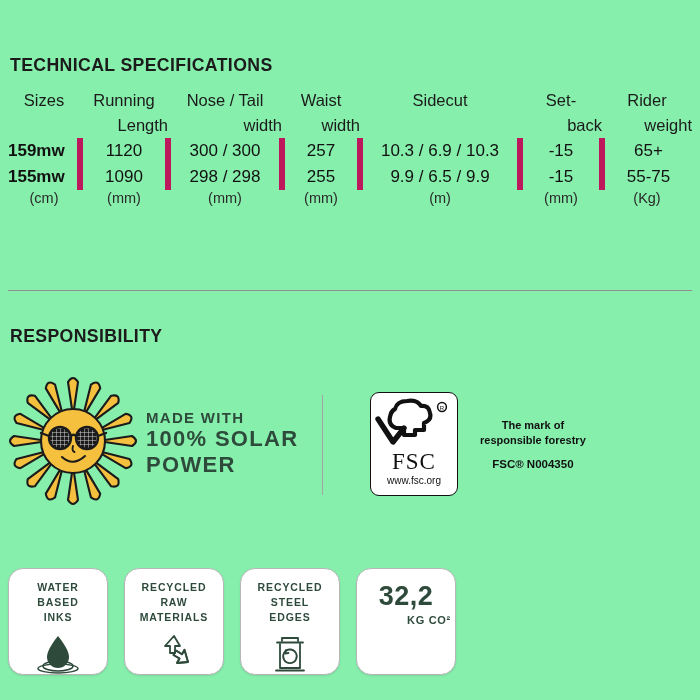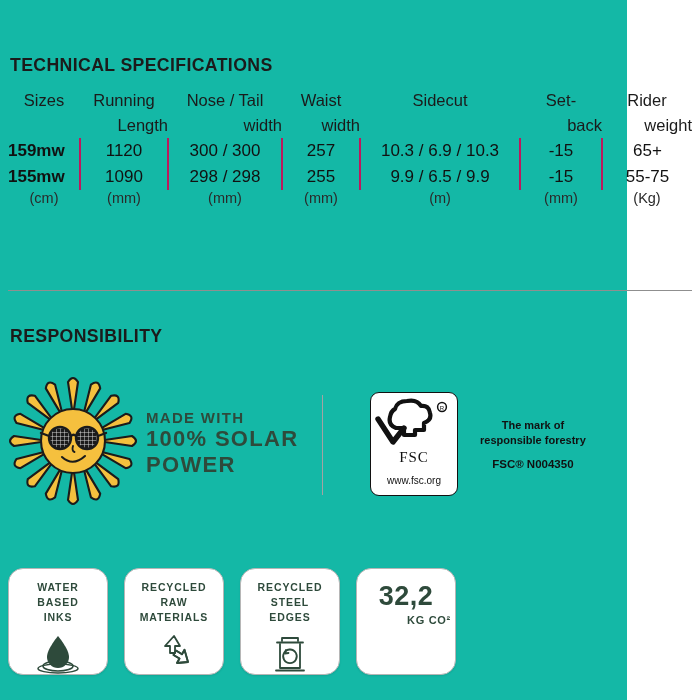--- a/index.html
+++ b/index.html
@@ -8,23 +8,23 @@
     width: 700px;
     height: 700px;
     background: #ffffff;
     font-family: "Liberation Sans", sans-serif;
     color: #1a1a1a;
     overflow: hidden;
   }
 
   .page {
     position: relative;
-    width: 627px;
+    width: 700px;
     height: 700px;
-    background: #14b8a6;
+    background: #86efac;
   }
 
   
   .section-title {
     font-family: "Liberation Sans", sans-serif;
     font-weight: bold;
     font-size: 19px;
     letter-spacing: 0.4px;
     color: #1b1b1b;
     transform: scaleX(0.93);
@@ -68,21 +68,21 @@
     line-height: 26px;
     color: #111;
     white-space: nowrap;
   }
   .data-row td.size-cell {
     font-weight: bold;
     text-align: left;
     padding-left: 2px;
   }
   .sep {
-    border-left: 2px solid #be185d;
+    border-left: 6px solid #be185d;
   }
 
   .units-row td {
     font-size: 14.5px;
     text-align: center;
     color: #2a2a2a;
     padding-top: 22px;
     white-space: nowrap;
   }
 
@@ -144,21 +144,21 @@
     border-radius: 9px;
     position: relative;
     background: #fff;
   }
   #fsc-abbr {
     position: absolute;
     left: 0; right: 0;
     top: 56px;
     text-align: center;
     font-family: "Liberation Serif", serif;
-    font-size: 15px;
+    font-size: 23px;
     letter-spacing: 1px;
     color: #111;
   }
   #fsc-url {
     position: absolute;
     left: 0; right: 0;
     bottom: 9px;
     text-align: center;
     font-family: "Liberation Sans", sans-serif;
     font-size: 10px;

